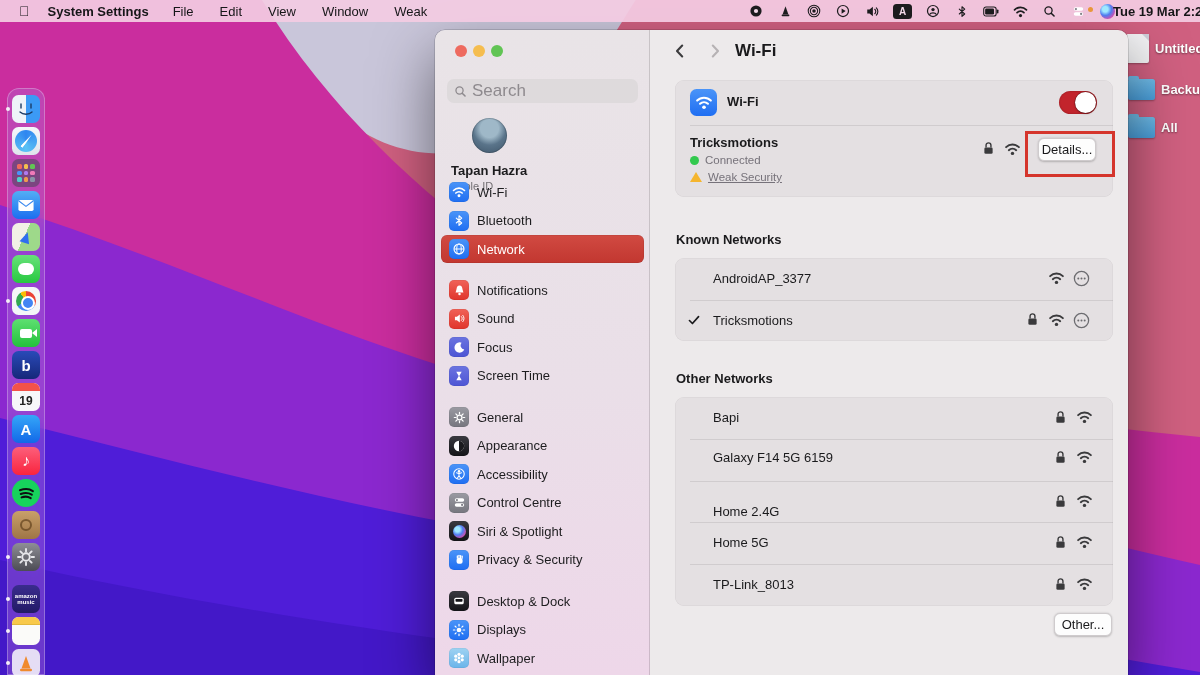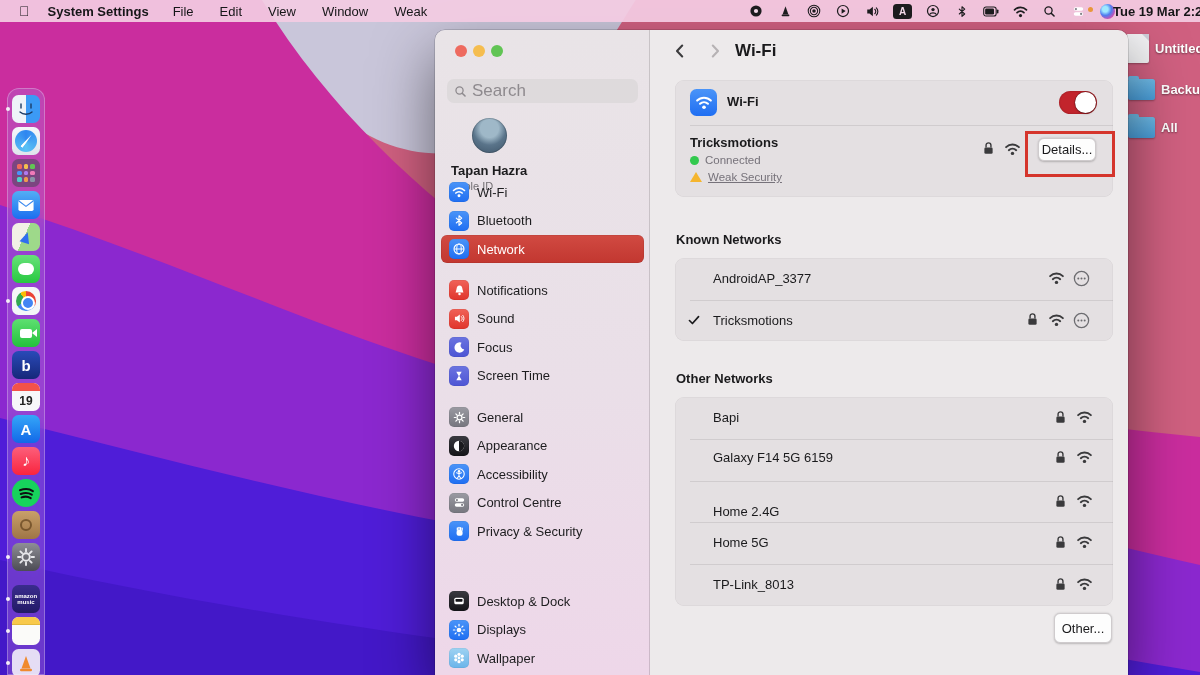--- a/index.html
+++ b/index.html
@@ -618,20 +618,26 @@
           </div>
         <div class="srow">
           <span class="tile t-gray">
               <svg class="icon" width="13" height="13">
                 <use href="#i-toggles"></use>
               </svg>
             </span>
           <span class="lbl">Control Centre</span>
           </div>
         <div class="srow">
+          <span class="tile t-black">
+              <span class="siri-ball" style="width:13px;height:13px;"></span>
+            </span>
+          <span class="lbl">Siri &amp; Spotlight</span>
+          </div>
+        <div class="srow">
           <span class="tile t-blue">
               <svg class="icon" width="13" height="13">
                 <use href="#i-hand"></use>
               </svg>
             </span>
           <span class="lbl">Privacy &amp; Security</span>
           </div>
       </div>
 
       <div class="sgroup" style="top:557px;">
@@ -820,16 +826,16 @@
               </svg>
             </span>
           <span class="rowic" style="left:401px; top:13px;">
               <svg class="icon" width="17" height="14">
                 <use href="#i-wifi"></use>
               </svg>
             </span>
         </div>
       </div>
 
-      <div class="pillbtn" id="otherbtn" style="top:583px; width:58px; height:30px;">Other...</div>
+      <div class="pillbtn" id="otherbtn" style="top:583px; width:58px; height:23px;">Other...</div>
     </div>
   </div>
 </div>
 
 </body></html>

